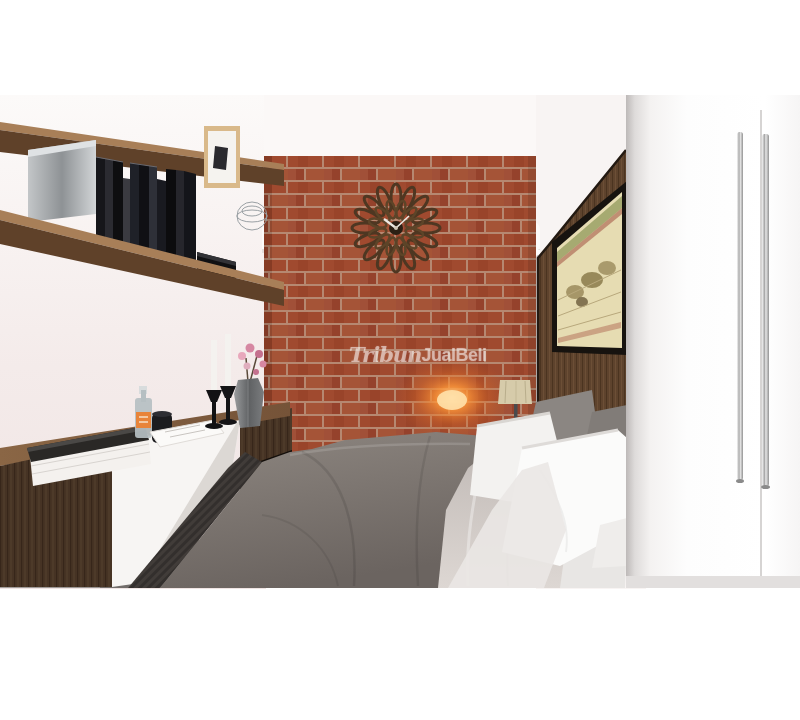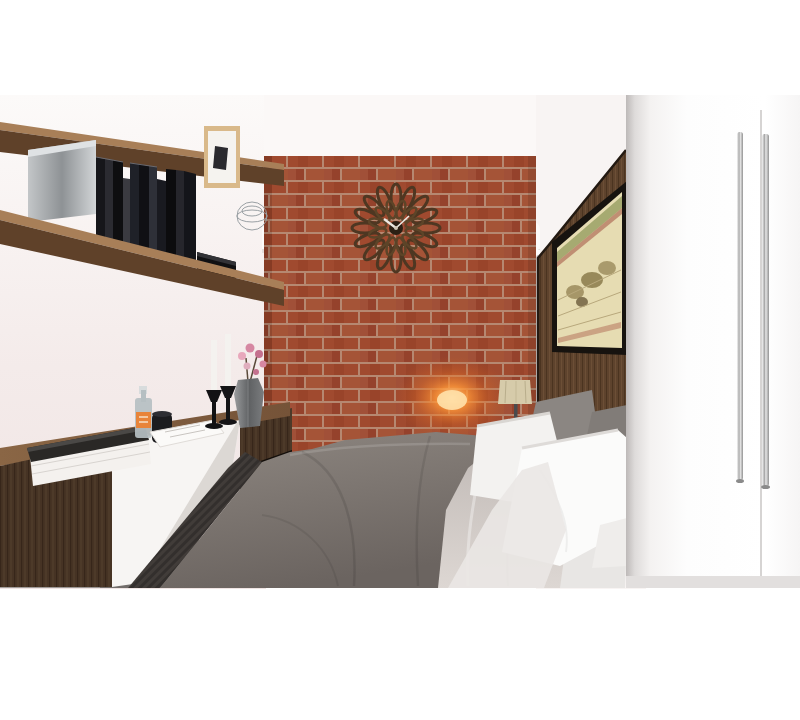--- a/index.html
+++ b/index.html
@@ -371,13 +371,16 @@
       <line x1="761" y1="110" x2="761" y2="588" stroke="#c9c6c5" stroke-width="1.5"></line>
       <rect x="626" y="576" width="174" height="12" fill="#e2dfde"></rect>
       <rect x="737" y="132" width="6" height="348" rx="2.5" fill="url(#silverG)"></rect>
       <rect x="762" y="134" width="7" height="352" rx="2.5" fill="url(#silverG)"></rect>
       <ellipse cx="740" cy="481" rx="4" ry="2" fill="#8a8a8a"></ellipse>
       <ellipse cx="765.5" cy="487" rx="4.5" ry="2" fill="#8a8a8a"></ellipse>
     </g>
   </svg>
   </div>
 
+  <div class="watermark">
+    <span class="wm1">Tribun</span><span class="wm2">JualBeli</span>
+  </div>
 </div>
 
 </body></html>

